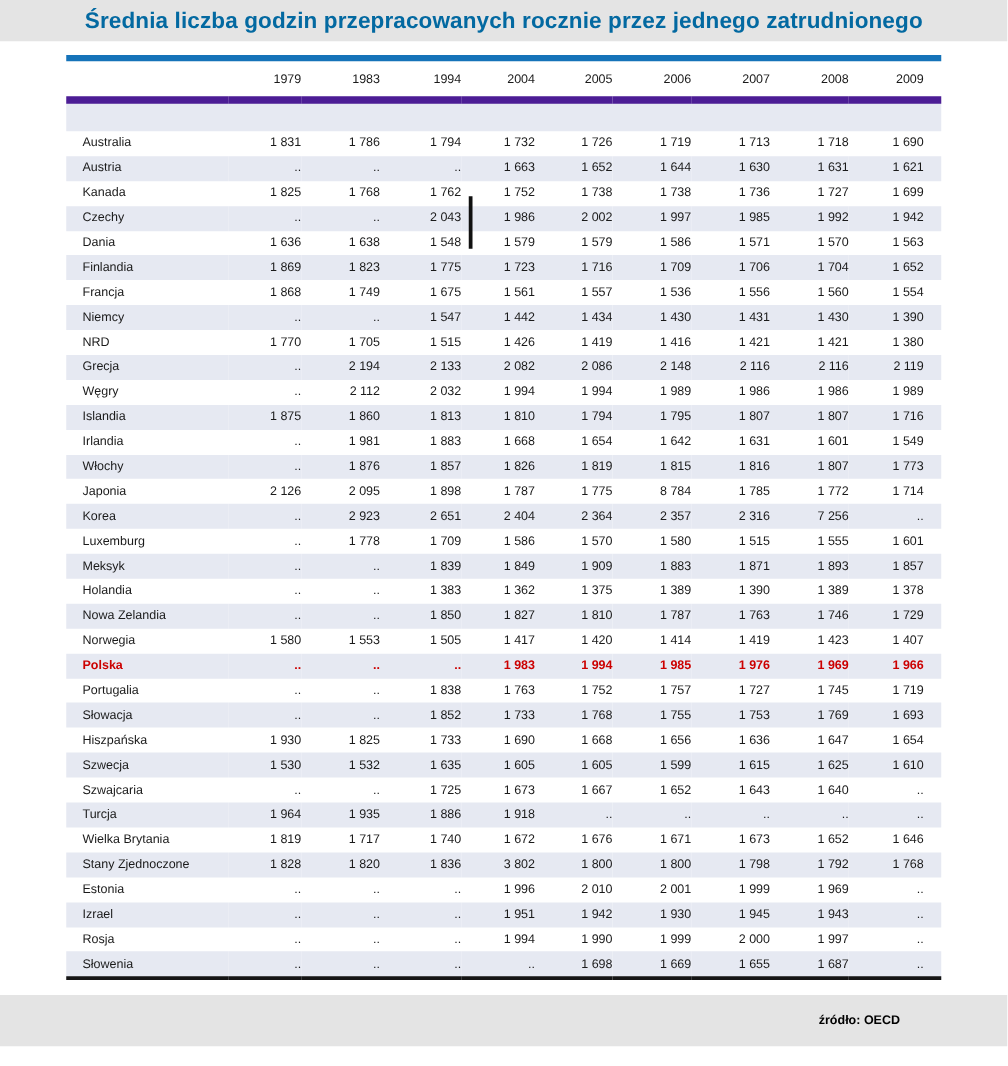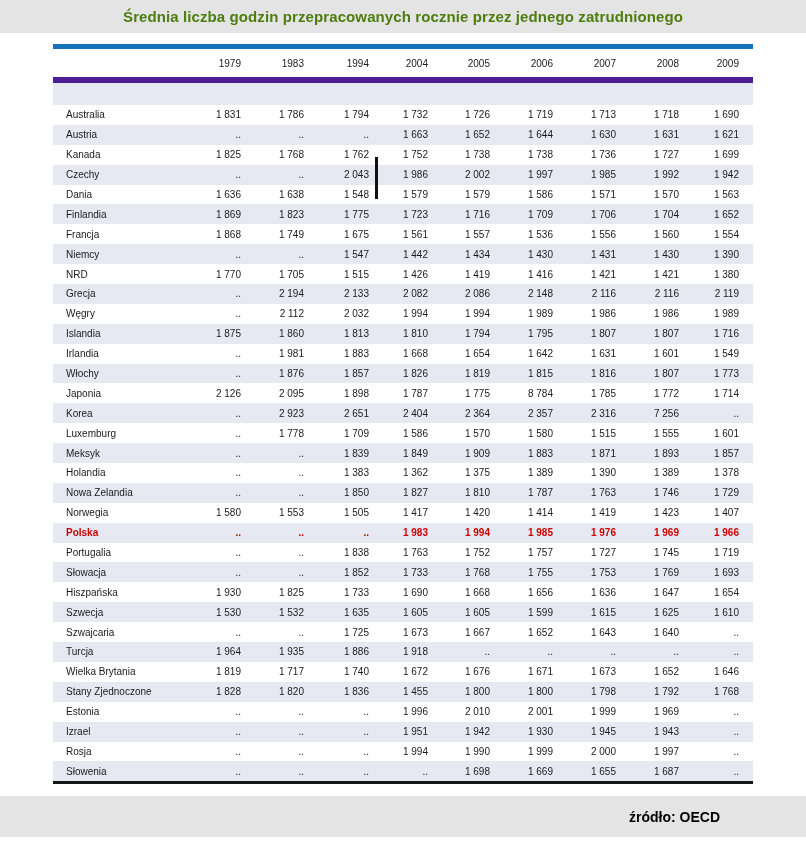--- a/index.html
+++ b/index.html
@@ -13,23 +13,23 @@
   }
   .title-band {
     width: 806px;
     height: 33px;
     background: #e4e4e4;
     display: flex;
     align-items: center;
     justify-content: center;
   }
   .title-band .title-text {
-    font-size: 15px;
+    font-size: 18px;
     font-weight: bold;
-    color: #4d7c0f;
+    color: #0369a1;
     letter-spacing: 0.1px;
   }
   .gap-top { height: 11px; }
   .table-wrap {
     width: 700px;
     margin: 0 auto;
     position: relative;
   }
   .accent-bar {
     width: 700px;
@@ -87,21 +87,21 @@
     width: 806px;
     height: 41px;
     background: #e4e4e4;
     display: flex;
     align-items: center;
     justify-content: flex-end;
     box-sizing: border-box;
     padding-right: 86px;
   }
   .footer-band .source-text {
-    font-size: 14px;
+    font-size: 10px;
     font-weight: bold;
     color: #000000;
   }
 </style>
 </head>
 <body>
 
 <div class="title-band">
   <span class="title-text">Średnia liczba godzin przepracowanych rocznie przez jednego zatrudnionego</span>
 </div>
@@ -489,21 +489,21 @@
           <td>1 671</td>
           <td>1 673</td>
           <td>1 652</td>
           <td>1 646</td>
         </tr>
         <tr>
           <td class="country">Stany Zjednoczone</td>
           <td>1 828</td>
           <td>1 820</td>
           <td>1 836</td>
-          <td>1 455</td>
+          <td>3 802</td>
           <td>1 800</td>
           <td>1 800</td>
           <td>1 798</td>
           <td>1 792</td>
           <td>1 768</td>
         </tr>
         <tr>
           <td class="country">Estonia</td>
           <td>..</td>
           <td>..</td>

